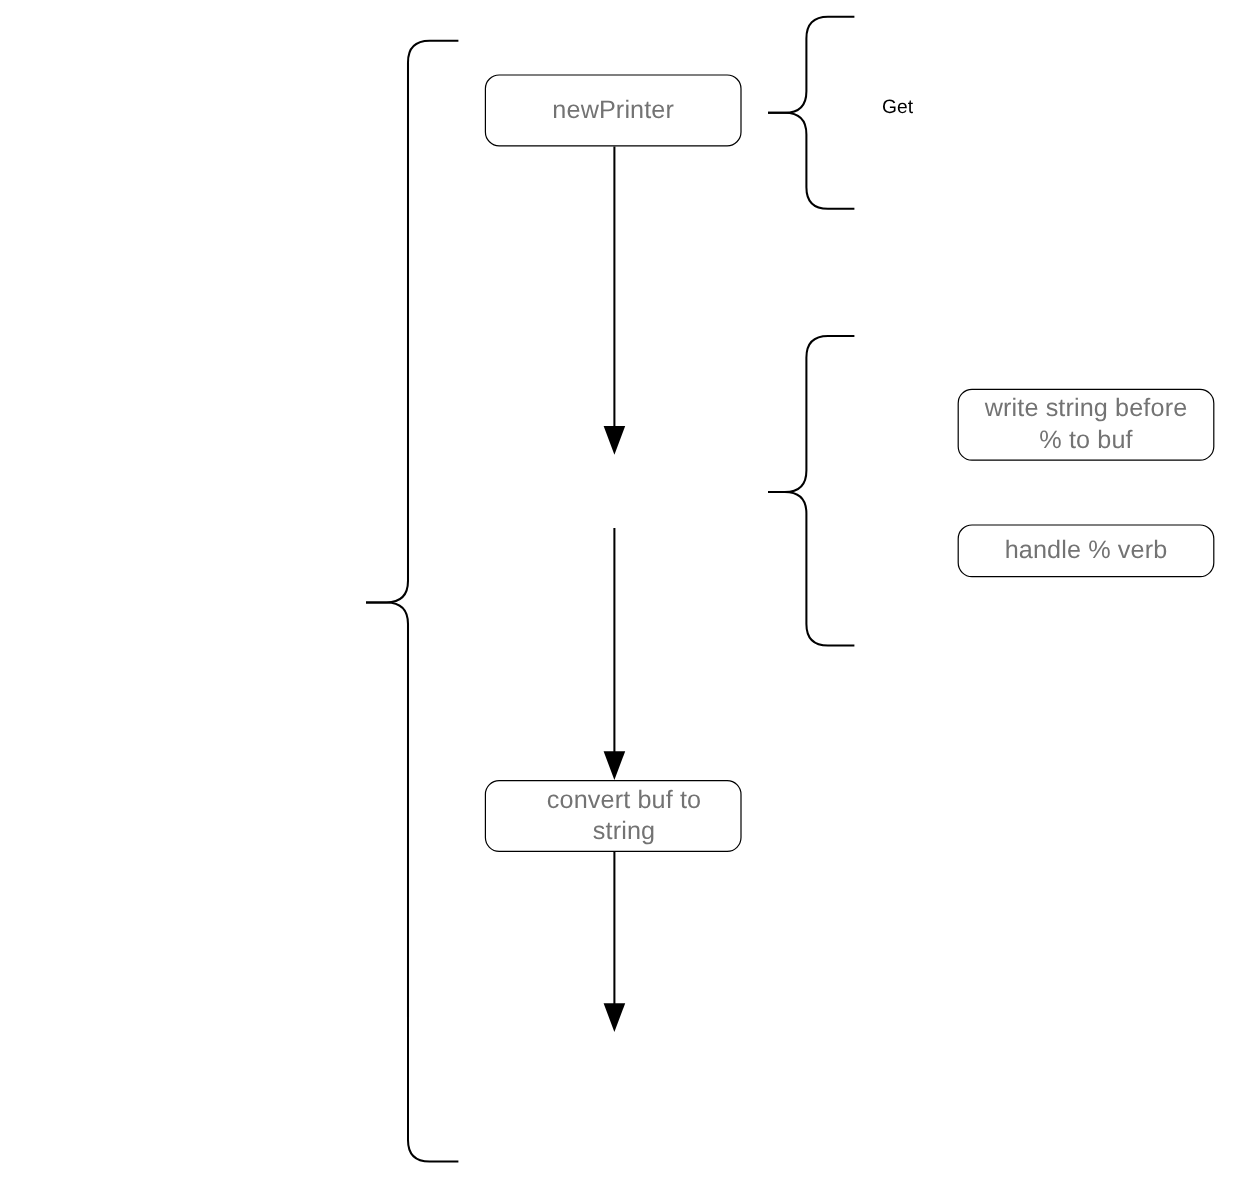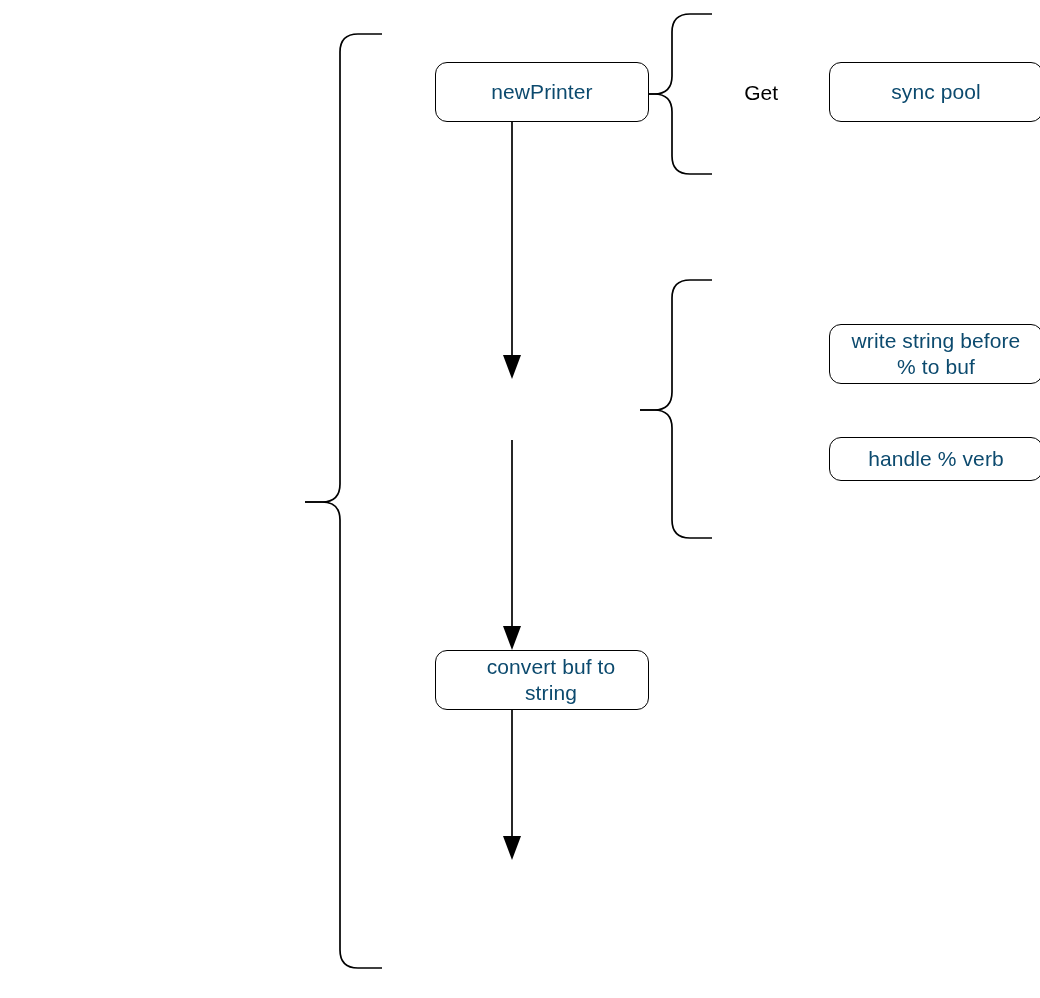--- a/index.html
+++ b/index.html
@@ -24,35 +24,34 @@
   .node {
     position: absolute;
     box-sizing: border-box;
     border: 1.6px solid #000000;
     border-radius: 12px;
     background: #ffffff;
     display: flex;
     align-items: center;
     justify-content: center;
     text-align: center;
-    color: #0c4a6e;
+    color: #737373;
     font-family: "Liberation Sans", sans-serif;
     font-size: 21px;
     line-height: 1.22;
     letter-spacing: 0.1px;
     white-space: pre-line;
-    margin-left: 31px;
   }
   .edge-label {
     position: absolute;
     color: #000000;
     font-family: "Liberation Sans", sans-serif;
-    font-size: 21px;
+    font-size: 16px;
     line-height: 1.2;
-    text-align: right;
+    text-align: center;
     white-space: nowrap;
   }
   svg.overlay {
     position: absolute;
     left: 0;
     top: 0;
     width: 1040px;
     height: 998px;
     pointer-events: none;
   }
@@ -135,21 +134,20 @@
   </svg>
 
 
   <div class="node" style="left:404px; top:62px;  width:214px; height:60px;">newPrinter</div>
 
 
   <div class="node" style="left:404px; top:650px; width:214px; height:60px;padding-left:18px;">convert buf to
 string</div>
 
 
-  <div class="node" style="left:798px; top:62px;  width:214px; height:60px;">sync pool</div>
 
   <div class="node" style="left:798px; top:324px; width:214px; height:60px;">write string before
 % to buf</div>
 
   <div class="node" style="left:798px; top:437px; width:214px; height:44px;">handle % verb</div>
 
   <div class="edge-label" style="left:718px; top:80px; width:60px;">Get</div>
 
 </div>
 

